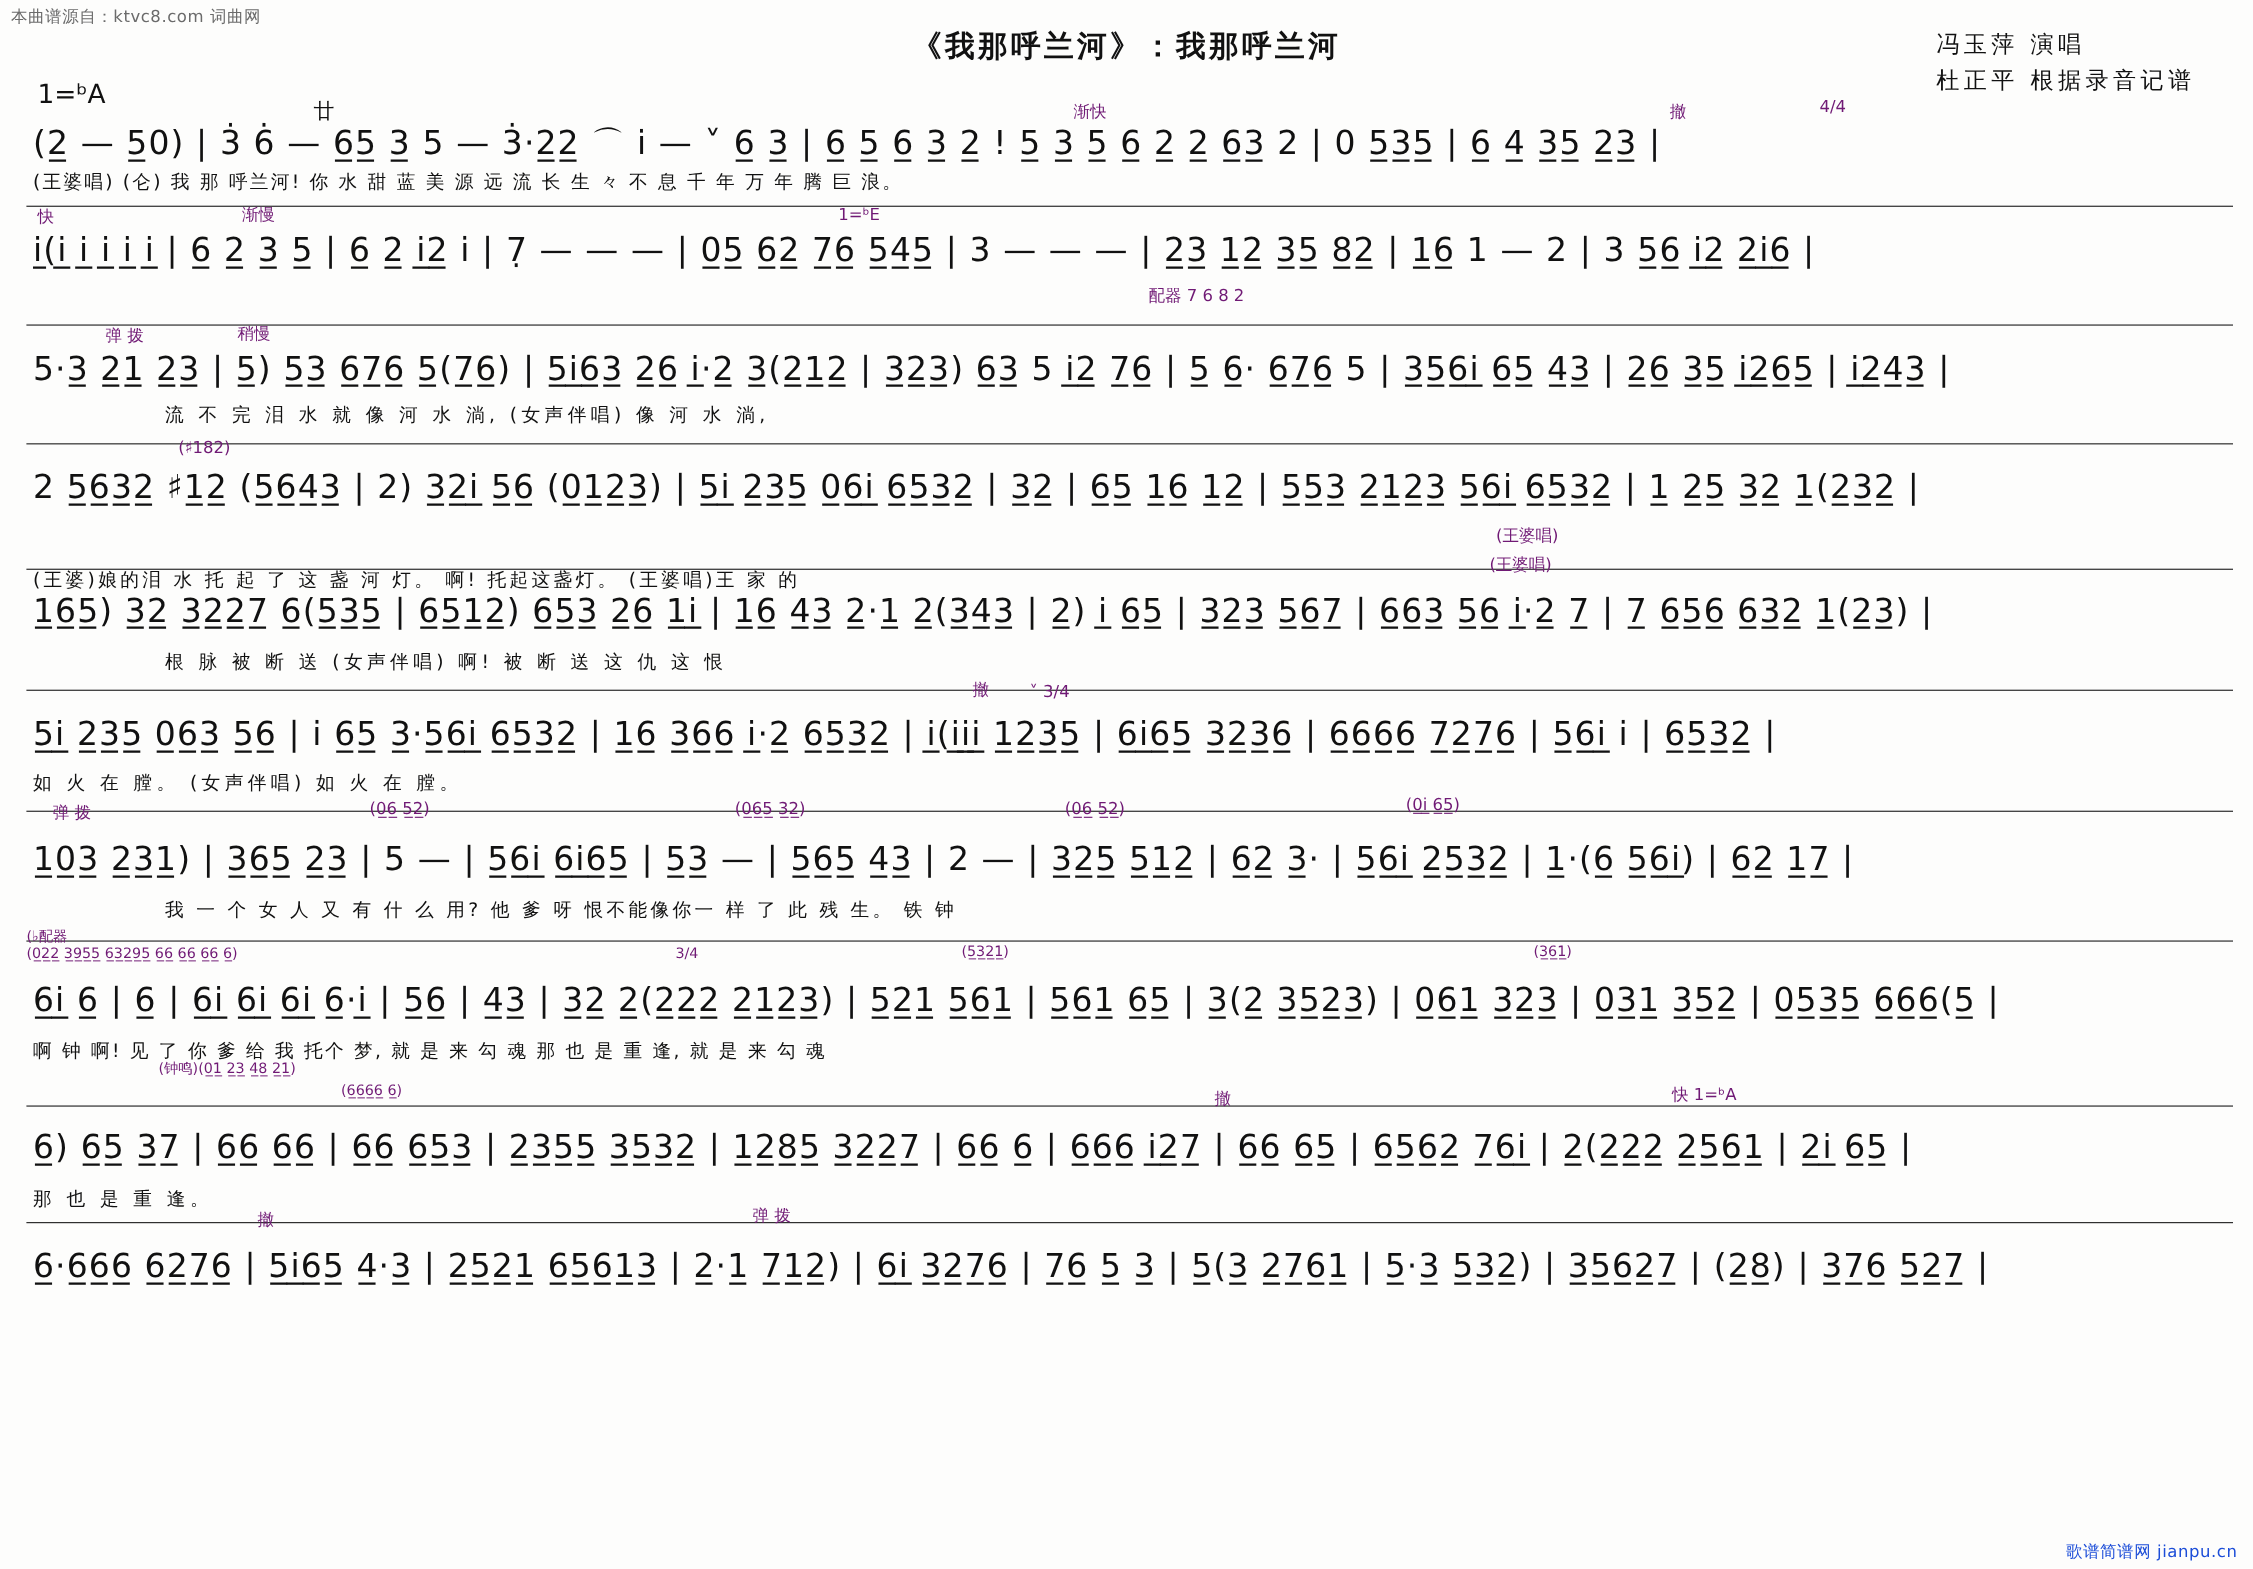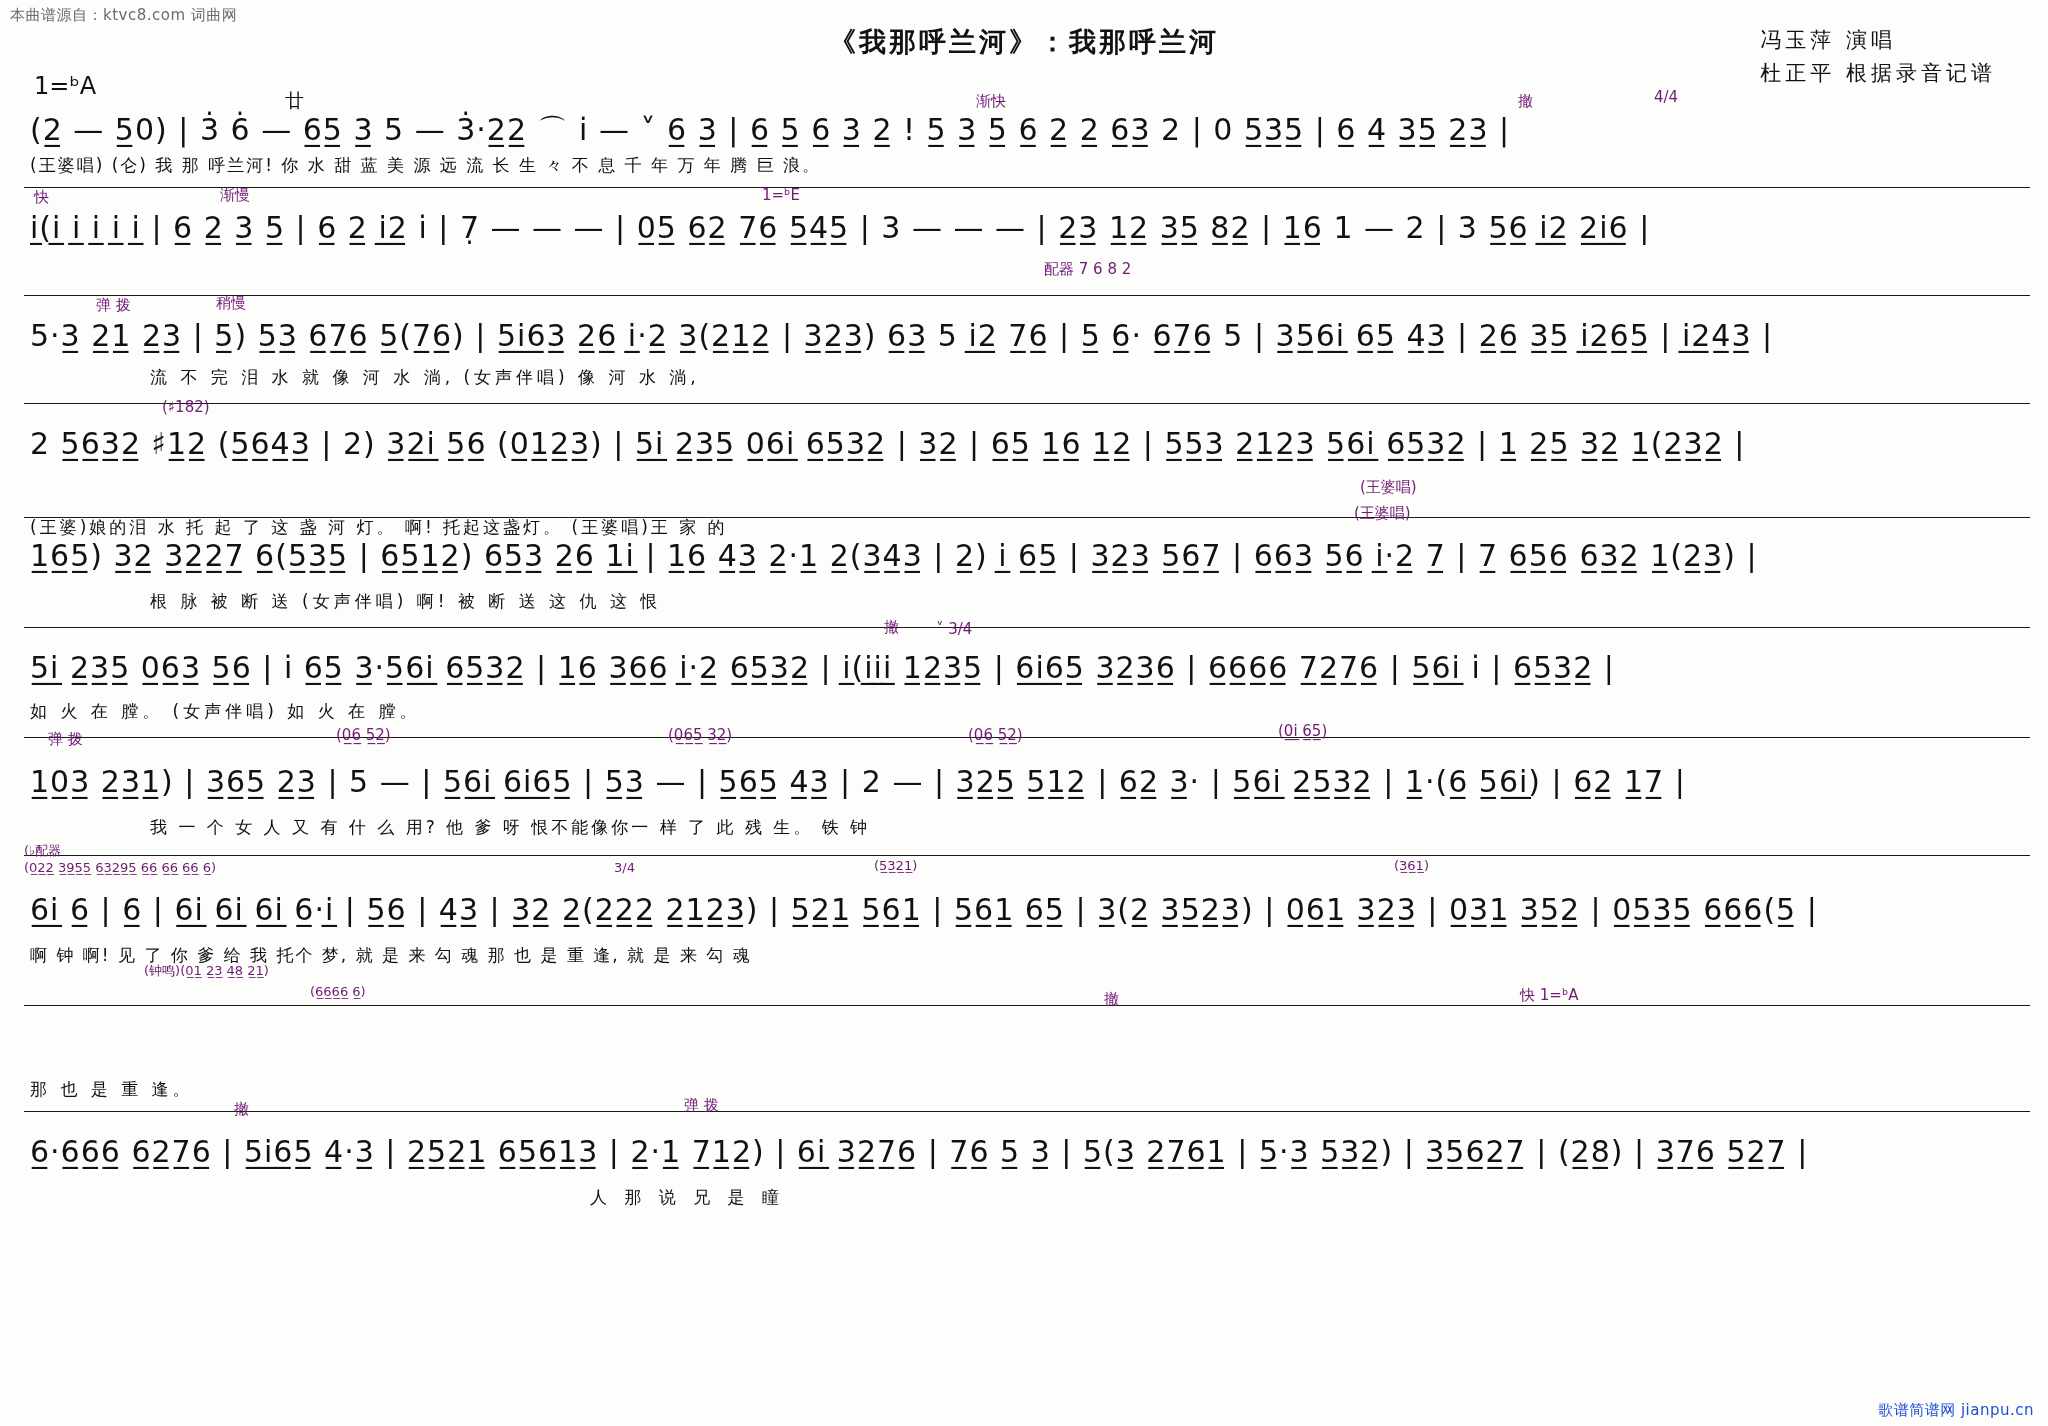--- a/index.html
+++ b/index.html
@@ -212,24 +212,24 @@
       <div class="anno small" style="left:1370px; top:2px;">(3̲6̲1̲)</div>
       <div class="notes" style="top:36px;">6̲i̲ 6̲ | 6̲ | 6̲i̲ 6̲i̲ 6̲i̲ 6̲·i̲ | 5̲6̲ | 4̲3̲ | 3̲2̲ 2̲(2̲2̲2̲ 2̲1̲2̲3̲) | 5̲2̲1̲ 5̲6̲1̲ | 5̲6̲1̲ 6̲5̲ | 3̲(2̲ 3̲5̲2̲3̲) | 0̲6̲1̲ 3̲2̲3̲ | 0̲3̲1̲ 3̲5̲2̲ | 0̲5̲3̲5̲ 6̲6̲6̲(5̲ |</div>
       <div class="lyrics" style="top:88px; letter-spacing:2px;">啊       钟                 啊!        见 了 你 爹 给 我  托个 梦,            就 是 来 勾 魂   那 也 是 重 逢,   就 是 来 勾 魂</div>
       <div class="anno small" style="left:120px; top:106px;">(钟鸣)(0̲1̲ 2̲3̲ 4̲8̲ 2̲1̲)</div>
       <div class="anno small" style="left:286px; top:128px;">(6̲6̲6̲6̲  6̲)</div>
     </div>
 
     <div class="row" style="height:106px;">
       <div class="anno" style="left:1080px; top:-16px;">撤</div>
       <div class="anno" style="left:1496px; top:-20px;">快 1=ᵇA</div>
+      <div class="notes" style="top:20px;">6̲) 6̲5̲ 3̲7̲ | 6̲6̲ 6̲6̲ | 6̲6̲ 6̲5̲3̲ | 2̲3̲5̲5̲ 3̲5̲3̲2̲ | 1̲2̲8̲5̲ 3̲2̲2̲7̲ | 6̲6̲ 6̲ | 6̲6̲6̲ i̲2̲7̲ | 6̲6̲ 6̲5̲ | 6̲5̲6̲2̲ 7̲6̲i̲ | 2̲(2̲2̲2̲ 2̲5̲6̲1̲ | 2̲i̲ 6̲5̲ |</div>
       <div class="lyrics" style="top:72px; letter-spacing:4px;">那 也 是 重 逢。</div>
     </div>
 
     <div class="row" style="height:104px; border-bottom:none;">
       <div class="anno" style="left:210px; top:-12px;">撤</div>
       <div class="anno" style="left:660px; top:-16px;">弹  拨</div>
       <div class="notes" style="top:22px;">6̲·6̲6̲6̲ 6̲2̲7̲6̲ | 5̲i̲6̲5̲ 4̲·3̲ | 2̲5̲2̲1̲ 6̲5̲6̲1̲3̲ | 2̲·1̲ 7̲1̲2̲) | 6̲i̲ 3̲2̲7̲6̲ | 7̲6̲ 5̲ 3̲ | 5̲(3̲ 2̲7̲6̲1̲ | 5̲·3̲ 5̲3̲2̲) | 3̲5̲6̲2̲7̲ | (2̲8̲) | 3̲7̲6̲ 5̲2̲7̲ |</div>
-      <div class="lyrics indent" style="top:74px; letter-spacing:6px; padding-left:560px;">人 那     说              兄 是 瞳</div>
     </div>
 
   </div>
 </div>
 
 </body></html>

